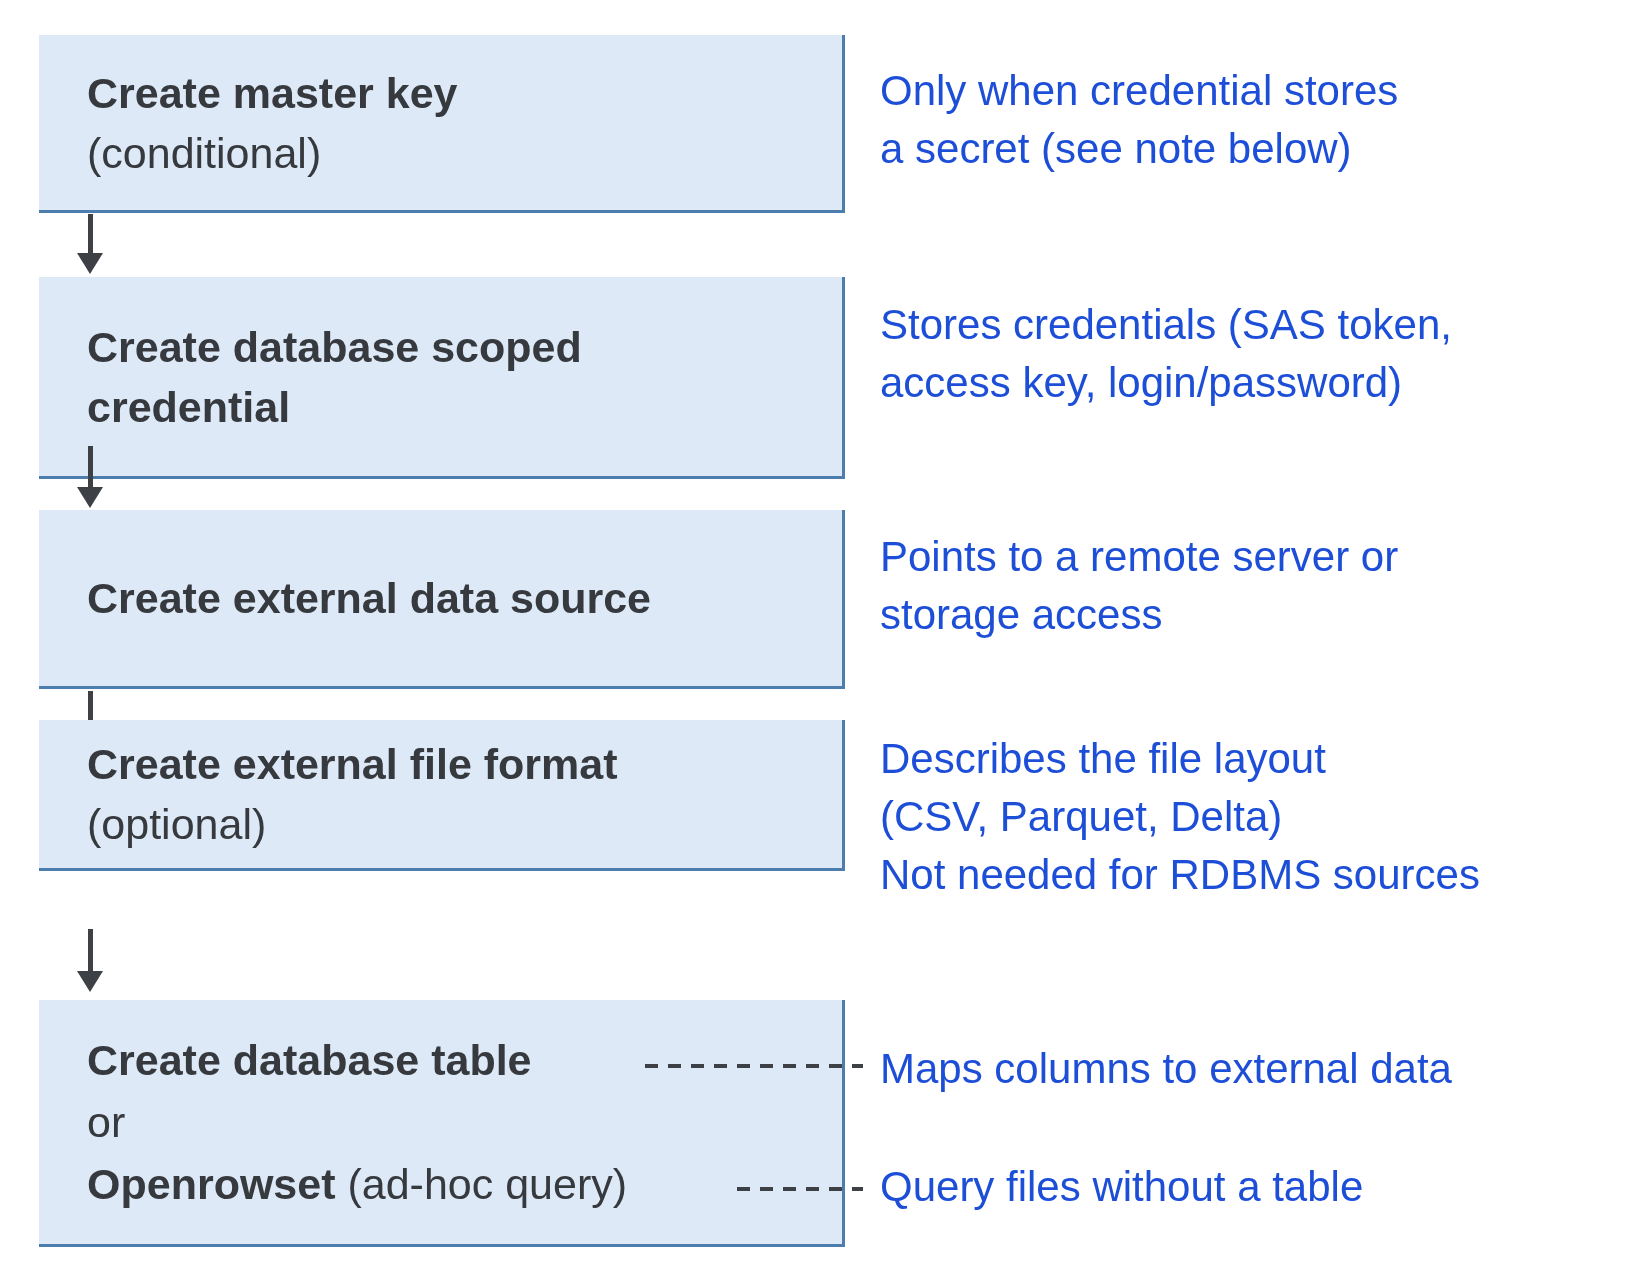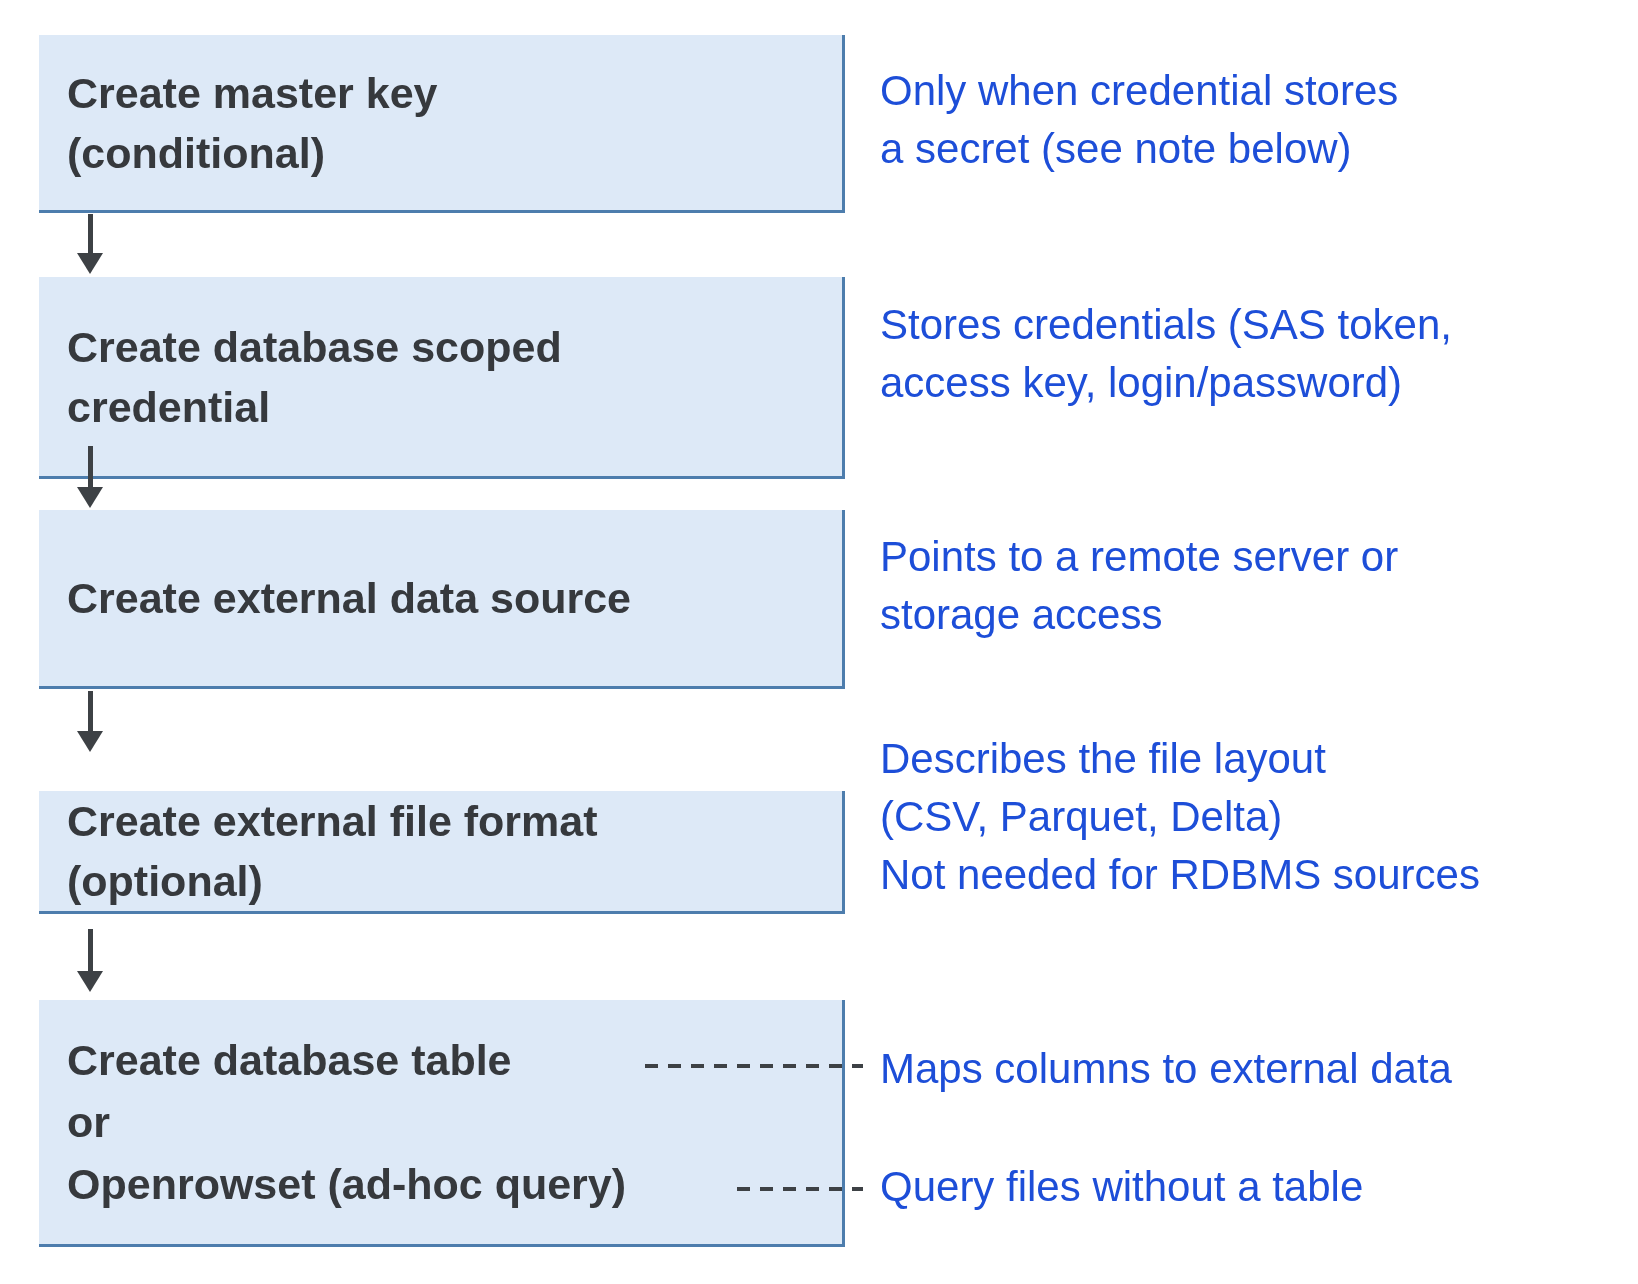--- a/index.html
+++ b/index.html
@@ -13,30 +13,30 @@
   }
   
   .box{
     position:absolute;
     left:39px;width:806px;
     box-sizing:border-box;
     background:#dde9f7;
     border-right:3px solid #4d7dad;
     border-bottom:3px solid #4d7dad;
     display:flex;flex-direction:column;justify-content:center;
-    padding-left:28px;
+    padding-left:48px;
   }
   .box-line{
     font-size:43px;
     line-height:60px;
     color:#36393d;
     white-space:nowrap;
   }
   .bold{font-weight:700;}
-  .reg{font-weight:700;}
+  .reg{font-weight:400;}
   
   .arrow{position:absolute;left:77px;width:27px;}
   .arrow-stem{
     position:absolute;left:11px;top:0;
     width:5px;background:#3d4145;
   }
   .arrow-head{
     position:absolute;left:0;bottom:0;
     width:0;height:0;
     border-left:13px solid transparent;
@@ -82,21 +82,21 @@
 
   <div class="box" style="top:510px;height:179px">
     <div class="box-line bold">Create external data source</div>
   </div>
 
   <div class="arrow" style="top:691px;height:61px">
     <div class="arrow-stem" style="height:43px"></div>
     <div class="arrow-head"></div>
   </div>
 
-  <div class="box" style="top:791px;height:123px">
+  <div class="box" style="top:720px;height:151px">
     <div class="box-line bold">Create external file format</div>
     <div class="box-line reg">(optional)</div>
   </div>
 
   <div class="arrow" style="top:929px;height:63px">
     <div class="arrow-stem" style="height:45px"></div>
     <div class="arrow-head"></div>
   </div>
 
   <div class="box" style="top:1000px;height:247px">

